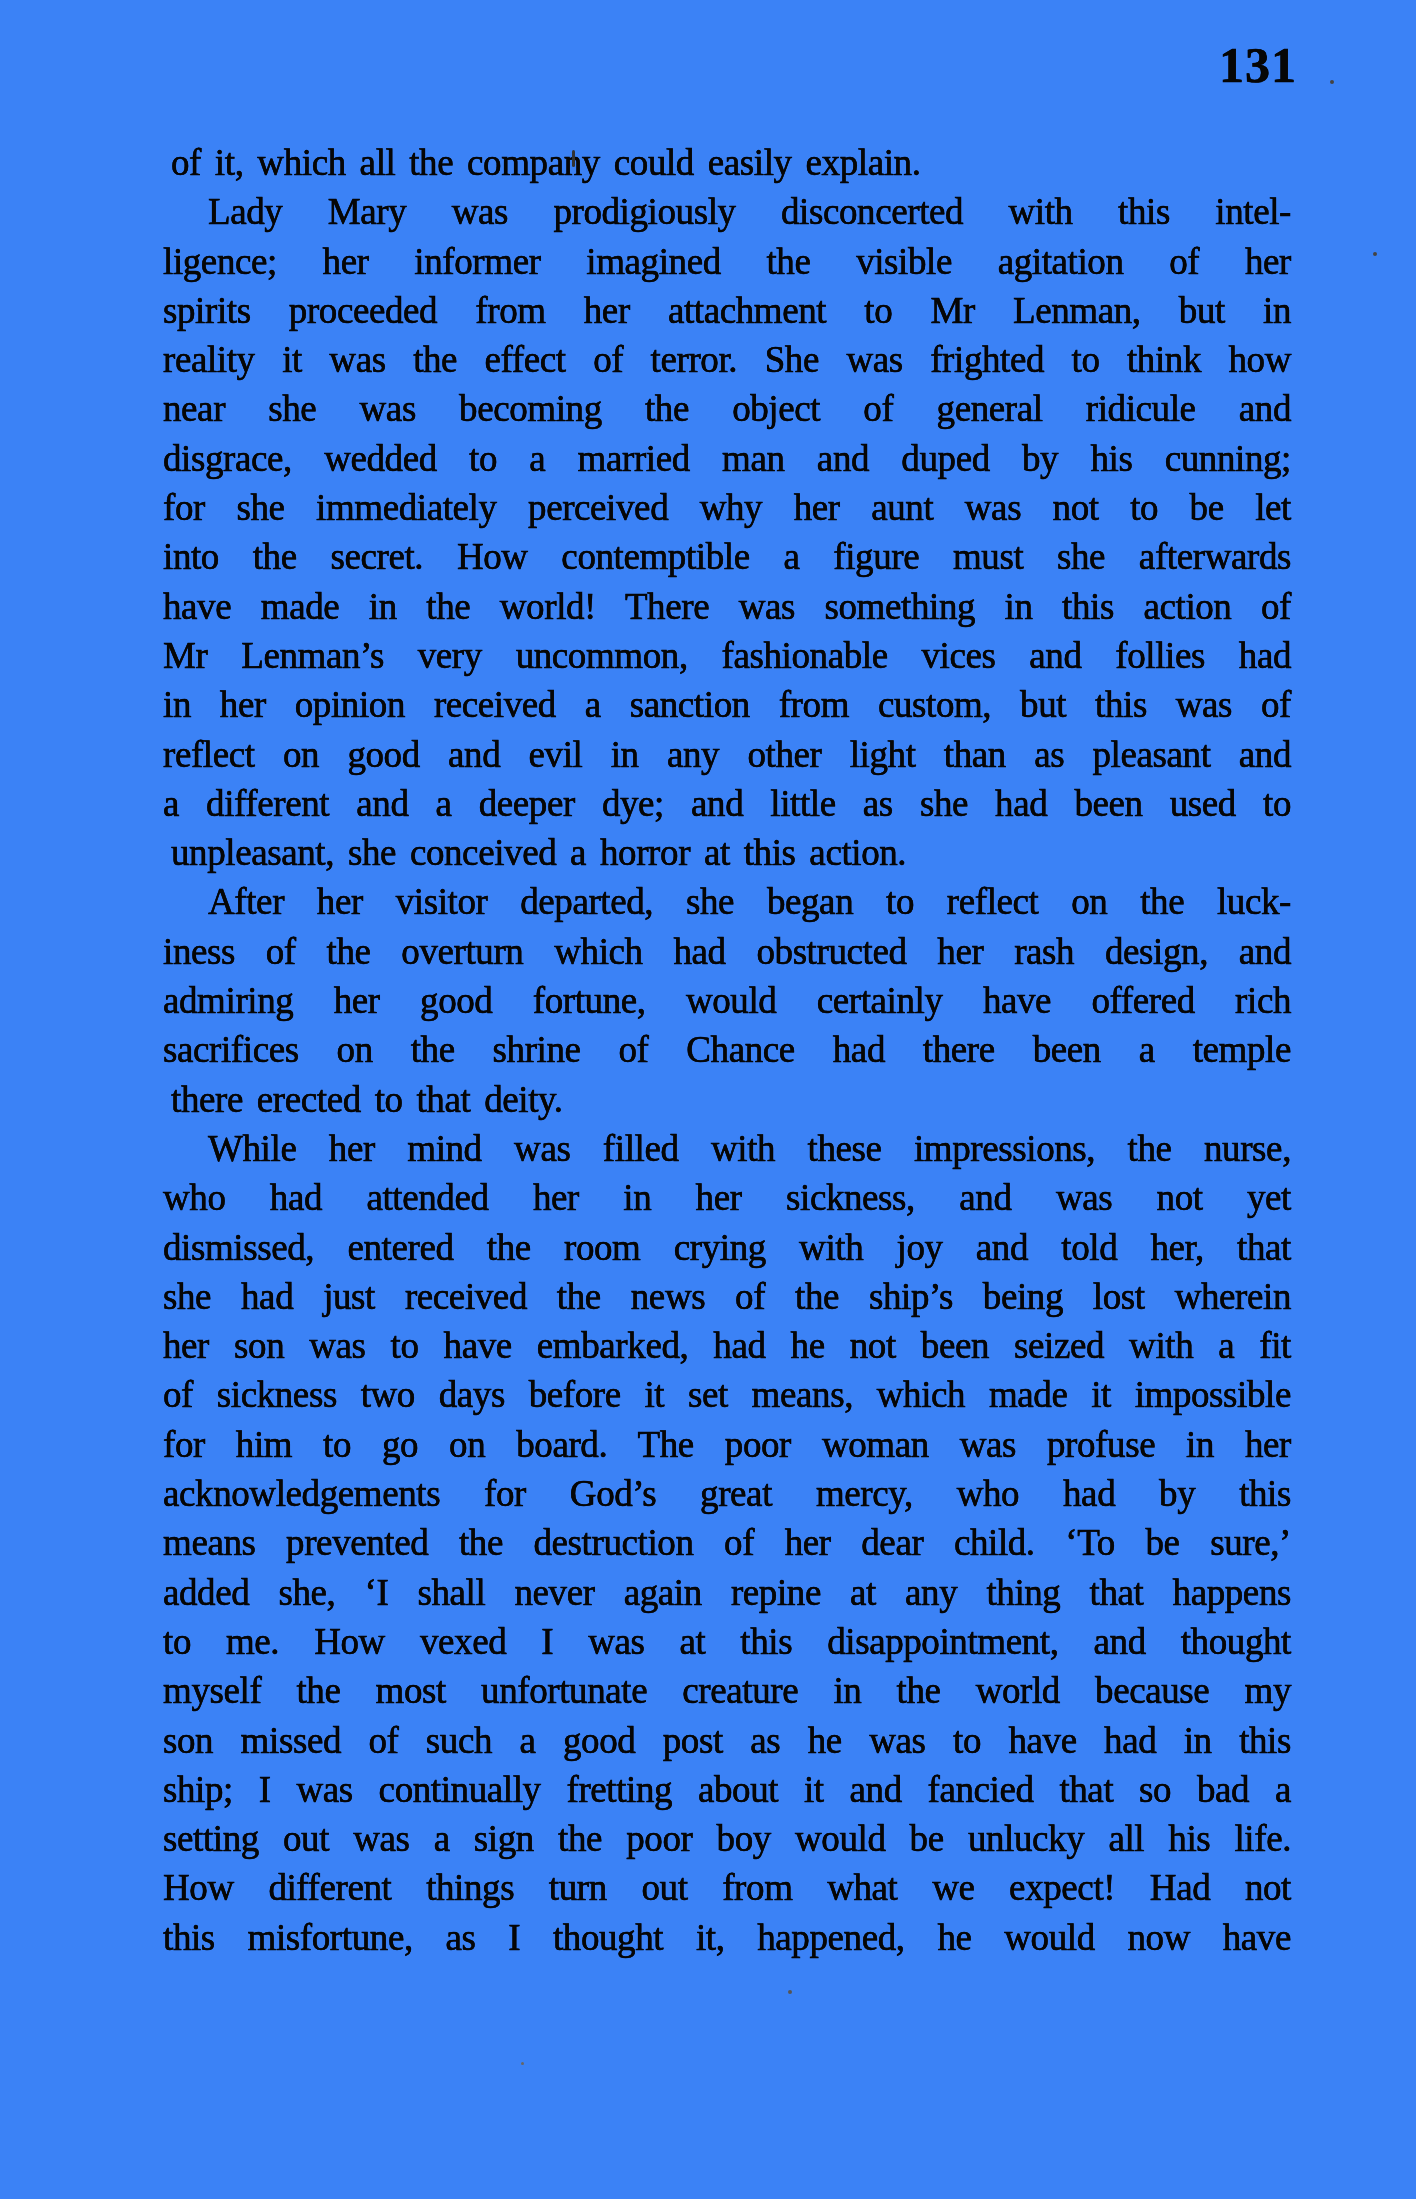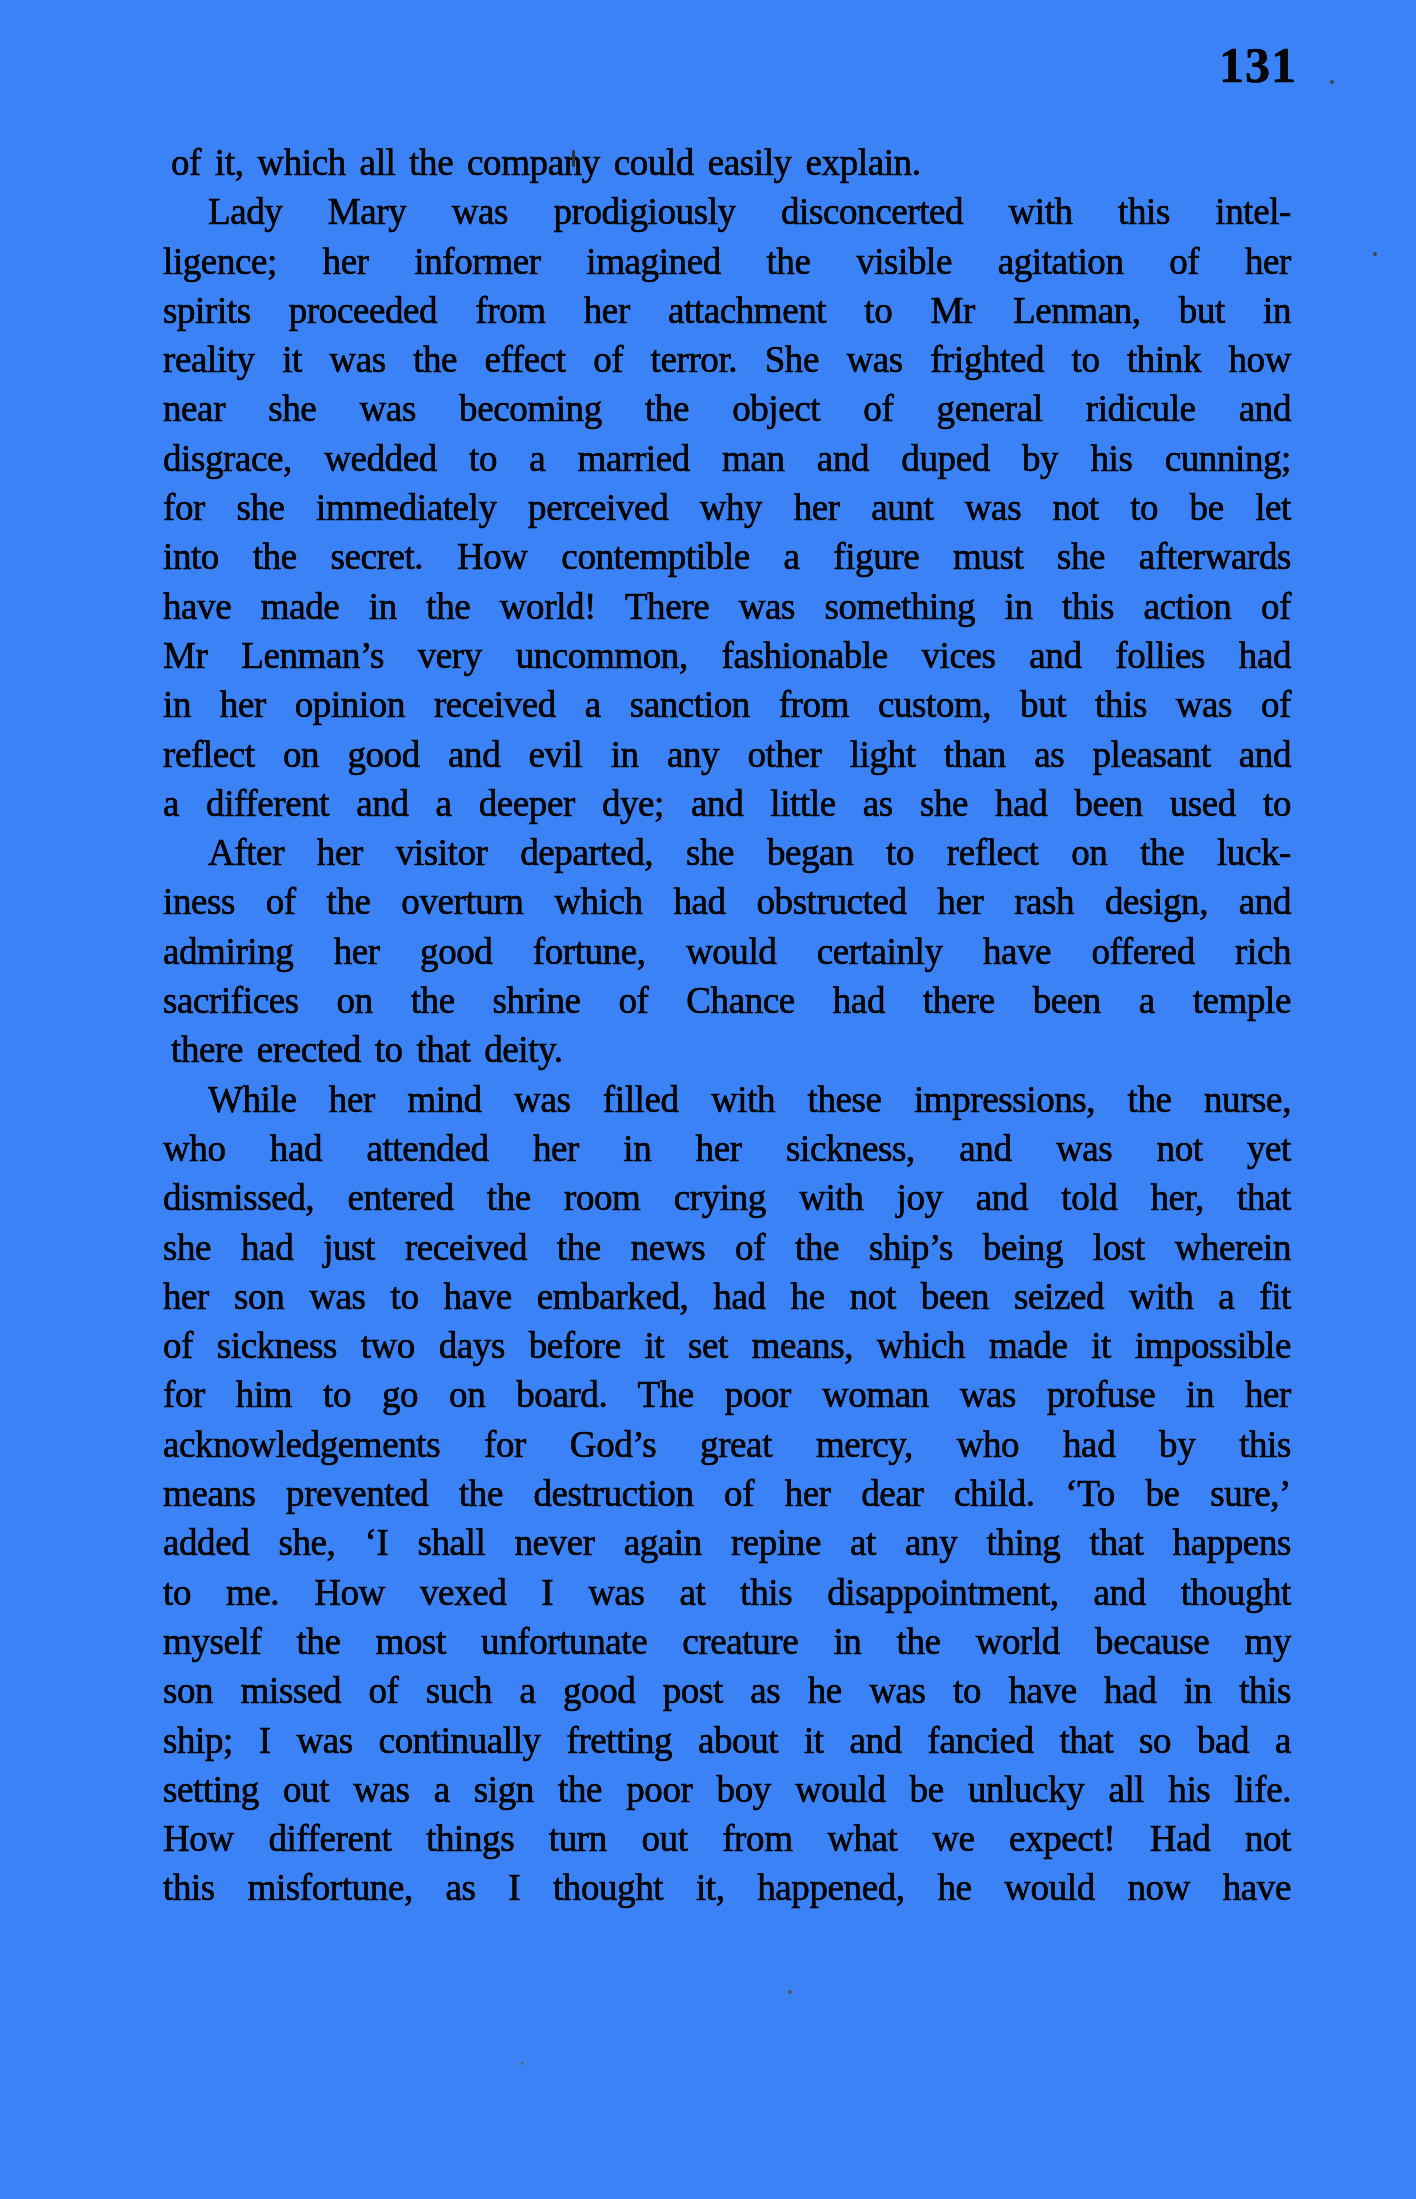--- a/index.html
+++ b/index.html
@@ -67,20 +67,21 @@
       <div class="line just">reality it was the effect of terror. She was frighted to think how</div>
       <div class="line just">near she was becoming the object of general ridicule and</div>
       <div class="line just">disgrace, wedded to a married man and duped by his cunning;</div>
       <div class="line just">for she immediately perceived why her aunt was not to be let</div>
       <div class="line just">into the secret. How contemptible a figure must she afterwards</div>
       <div class="line just">have made in the world! There was something in this action of</div>
       <div class="line just">Mr Lenman’s very uncommon, fashionable vices and follies had</div>
       <div class="line just">in her opinion received a sanction from custom, but this was of</div>
       <div class="line just">reflect on good and evil in any other light than as pleasant and</div>
       <div class="line just">a different and a deeper dye; and little as she had been used to</div>
+      <div class="line end">unpleasant, she conceived a horror at this action.</div>
       <div class="line just indent">After her visitor departed, she began to reflect on the luck-</div>
       <div class="line just">iness of the overturn which had obstructed her rash design, and</div>
       <div class="line just">admiring her good fortune, would certainly have offered rich</div>
       <div class="line just">sacrifices on the shrine of Chance had there been a temple</div>
       <div class="line end">there erected to that deity.</div>
       <div class="line just indent">While her mind was filled with these impressions, the nurse,</div>
       <div class="line just">who had attended her in her sickness, and was not yet</div>
       <div class="line just">dismissed, entered the room crying with joy and told her, that</div>
       <div class="line just">she had just received the news of the ship’s being lost wherein</div>
       <div class="line just">her son was to have embarked, had he not been seized with a fit</div>

